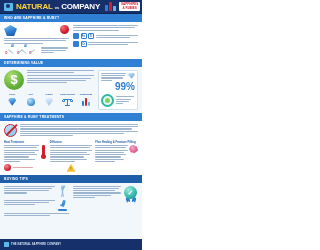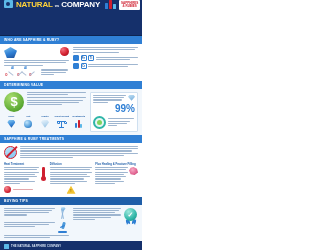--- a/index.html
+++ b/index.html
@@ -12,22 +12,22 @@
   .page {
     width: 142px; height: 250px;
     position: relative;
     background: #ffffff;
     display: flex; flex-direction: column;
   }
 
   
   .header {
     background: #15306b;
-    height: 36px;
-    display: flex; align-items: flex-start;
+    height: 14px;
+    display: flex; align-items: center;
     padding: 0 4px;
     gap: 3px;
     flex: 0 0 auto;
     border-bottom: 1px solid #0e2450;
   }
   .brandmark {
     width: 9px; height: 8px;
     background: #5bb8e8;
     border-radius: 1px;
     position: relative;
@@ -157,21 +157,21 @@
     border: .5px solid #2f7fd4; border-top: none; border-radius: 0 0 3px 3px;
   }
   .ico-scale .pan-l { left: -0.6px; } .ico-scale .pan-r { right: -0.6px; }
   .ico-tubes { position: relative; width: 9px; height: 9px; display:flex; align-items:flex-end; gap: .8px; justify-content:center; }
   .tube { width: 2px; border-radius: .5px .5px 1px 1px; }
   .tube.t1 { height: 5px; background: #2f7fd4; }
   .tube.t2 { height: 7.5px; background: #cf2030; }
   .tube.t3 { height: 4px; background: #5bb8e8; }
 
   .stat-card {
-    width: 48px; flex: 0 0 auto;
+    width: 40px; flex: 0 0 auto;
     background: #ffffff;
     border: .5px solid #cfe0f0;
     border-radius: 1px;
     padding: 2px;
     display: flex; flex-direction: column; gap: 1.5px;
   }
   .stat-num { font-size: 10px; font-weight: bold; color: #2f7fd4; line-height: 1; text-align: right; }
   .ring {
     width: 13px; height: 13px; border-radius: 50%;
     border: 2.2px solid #2fb6a8;

